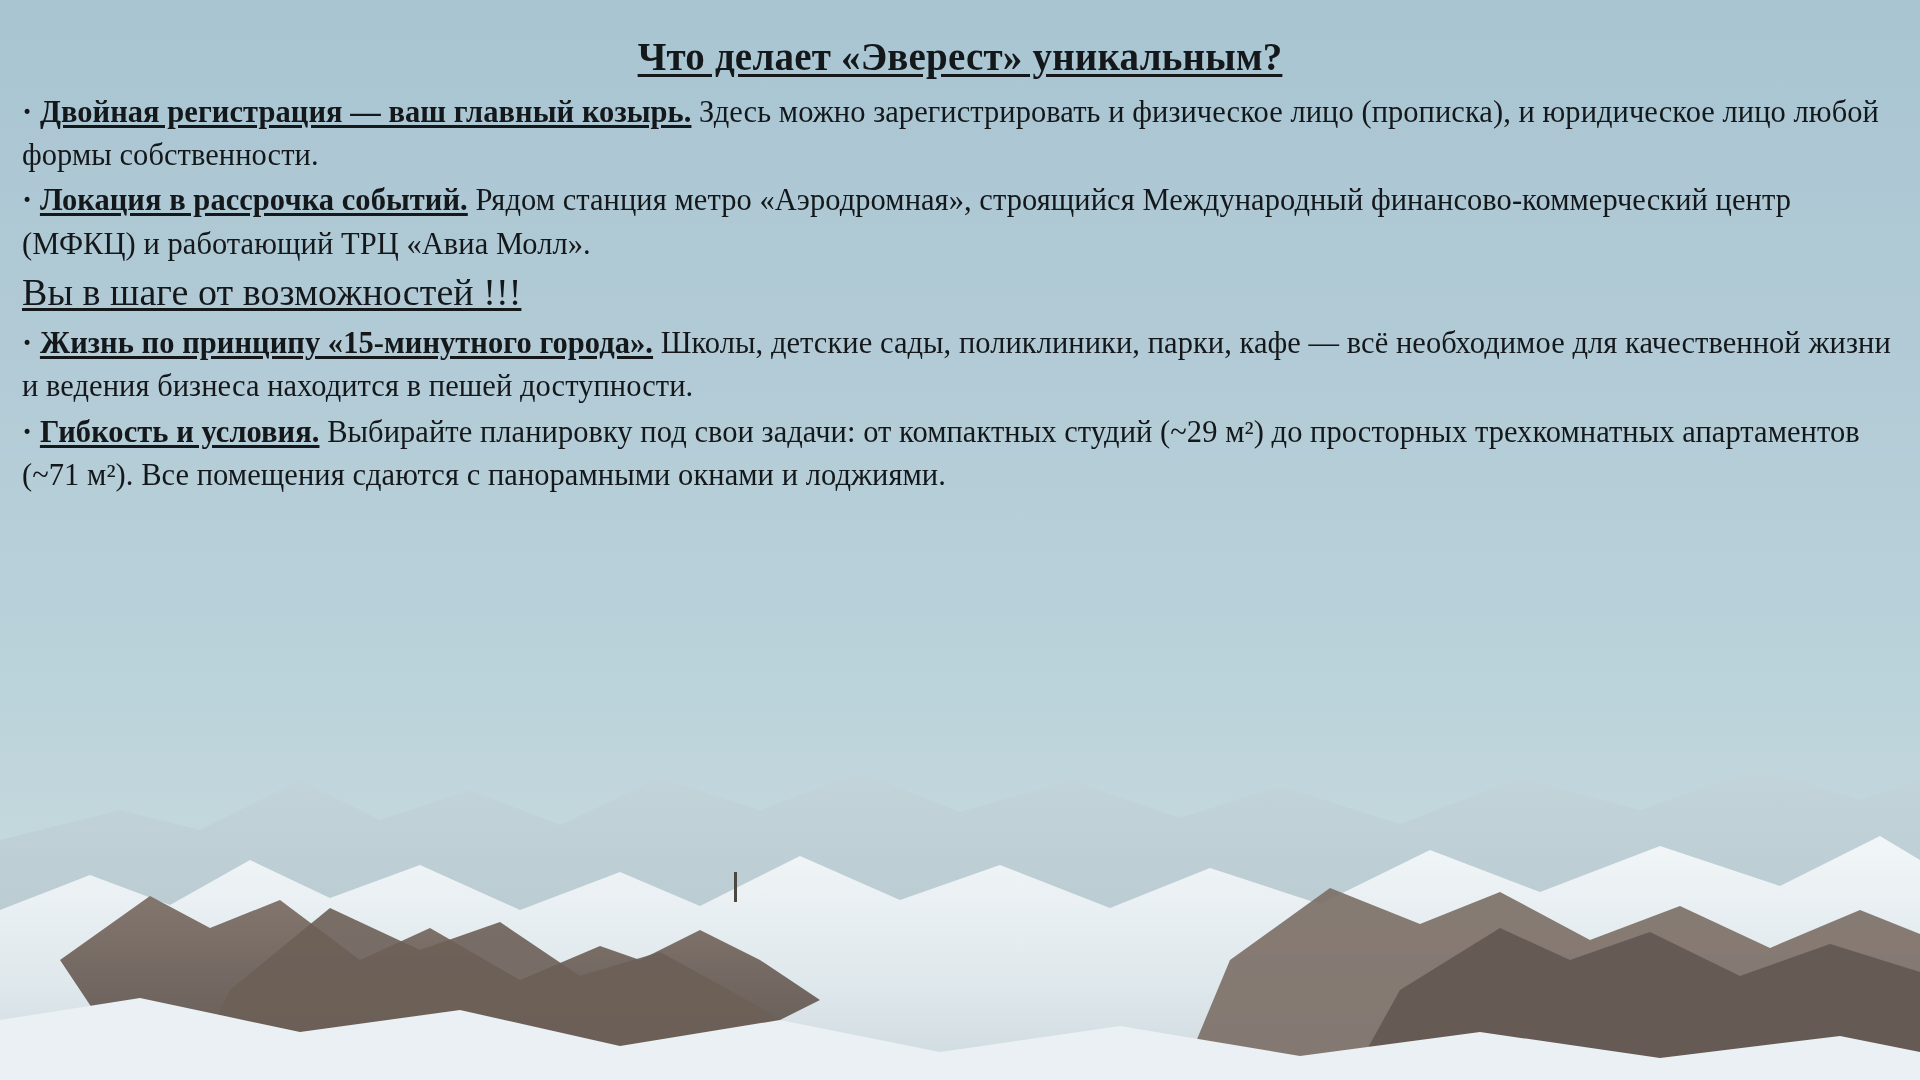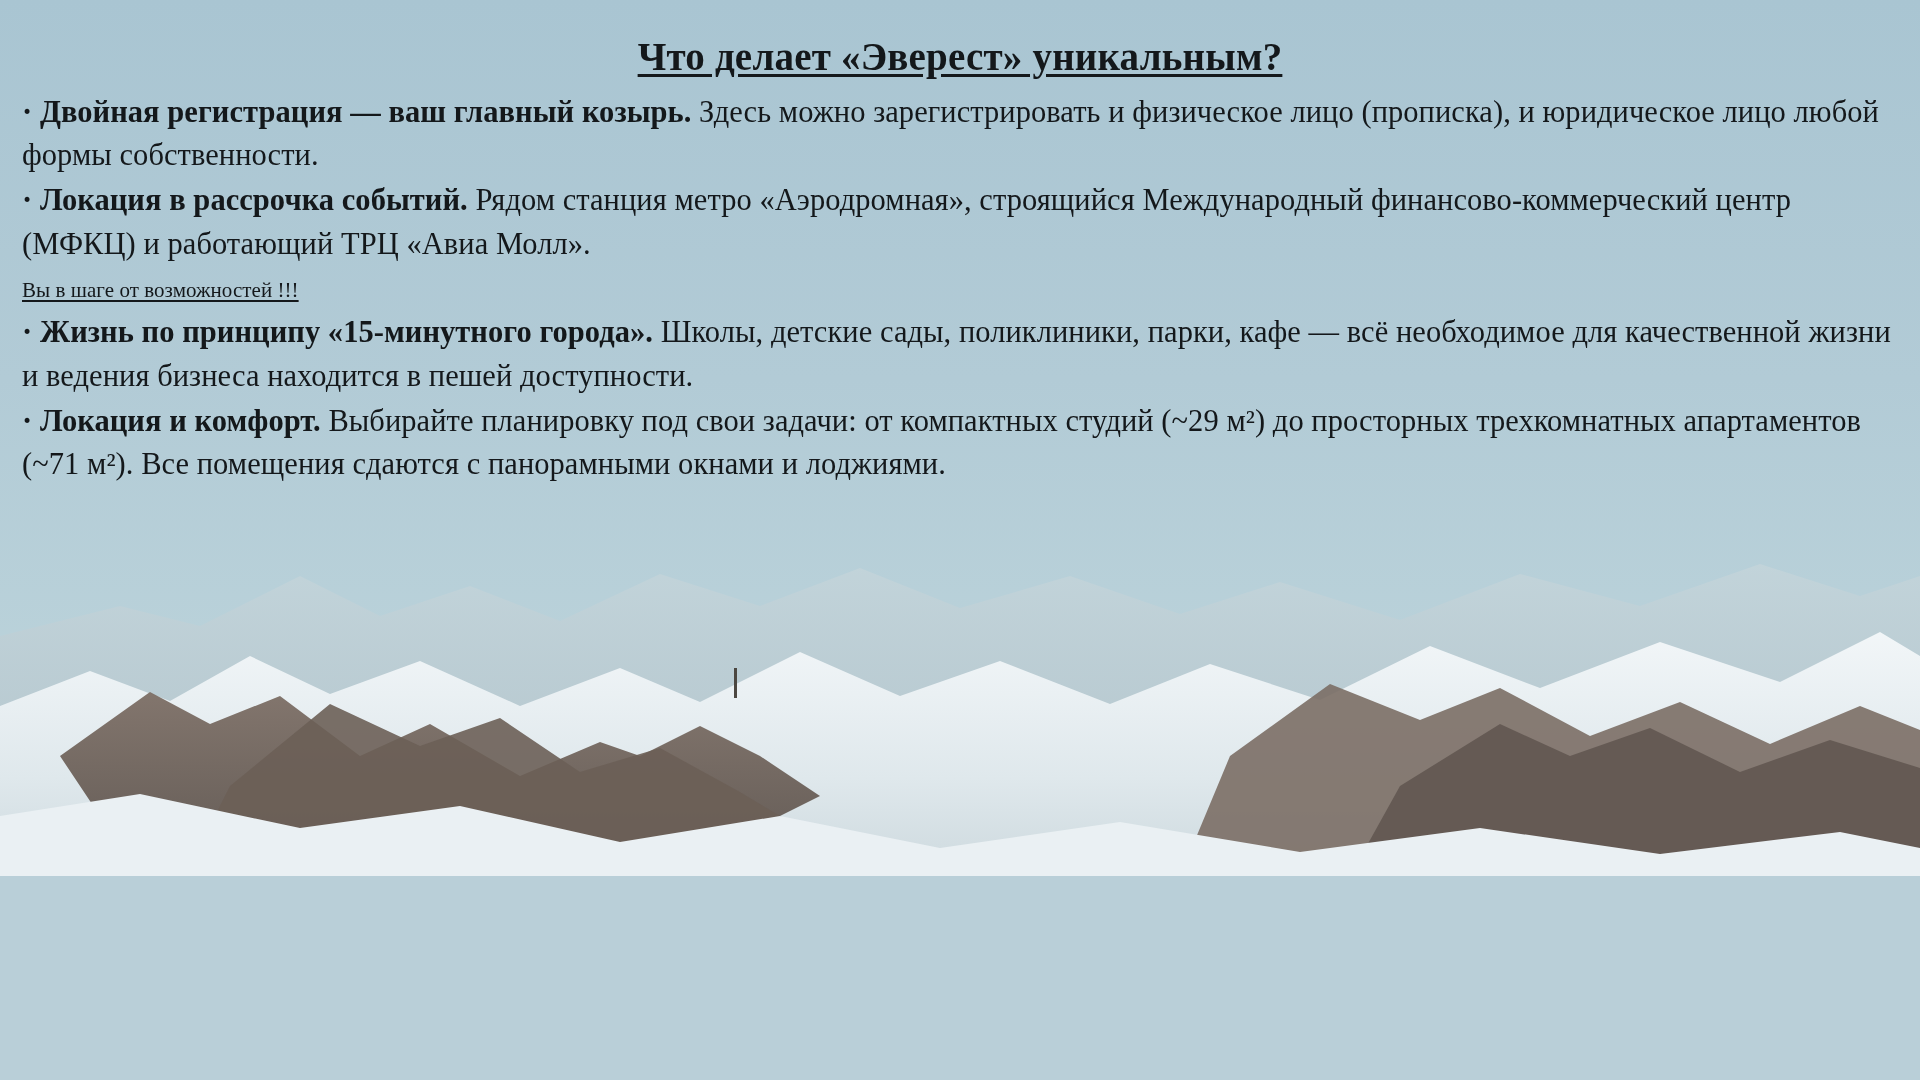--- a/index.html
+++ b/index.html
@@ -10,21 +10,21 @@
     overflow: hidden;
   }
   body {
     font-family: "Liberation Serif", "DejaVu Serif", serif;
     background: #b9cfd8;
   }
 
   .slide {
     position: relative;
     width: 1920px;
-    height: 876px;
+    height: 1080px;
     overflow: hidden;
     background: linear-gradient(to bottom, #adc8d4 0%, #b4cdd7 40%, #bcd3db 70%, #c3d8de 100%);
   }
 
   
   .sky {
     position: absolute;
     left: 0; top: 0;
     width: 1920px;
     height: 1080px;
@@ -70,29 +70,30 @@
   .bullet {
     font-size: 30.5px;
     line-height: 1.42;
     margin: 0 0 2px 0;
     text-align: left;
     letter-spacing: 0.05px;
   }
 
   .bullet .lead {
     font-weight: bold;
+    text-decoration: underline;
     text-underline-offset: 3px;
   }
 
   .bullet .dot {
     font-weight: bold;
   }
 
   .note {
-    font-size: 21px;
+    font-size: 38px;
     line-height: 1.42;
     text-decoration: underline;
     text-underline-offset: 3px;
     display: inline;
   }
 </style>
 </head>
 <body>
 
 <div class="slide">
@@ -150,19 +151,19 @@
         <span class="note">Вы в шаге от возможностей !!!</span>
       </li>
 
       <li class="bullet">
         <span class="dot">·</span>
         <span class="lead">Жизнь по принципу «15-минутного города».</span><span> Школы, детские сады, поликлиники, парки, кафе — всё необходимое для качественной жизни и ведения бизнеса находится в пешей доступности.</span>
       </li>
 
       <li class="bullet">
         <span class="dot">·</span>
-        <span class="lead">Локация и комфорт.</span><span> Выбирайте планировку под свои задачи: от компактных студий (~29 м²) до просторных трехкомнатных апартаментов (~71 м²). Все помещения сдаются с панорамными окнами и лоджиями.</span>
+        <span class="lead">Гибкость и условия.</span><span> Выбирайте планировку под свои задачи: от компактных студий (~29 м²) до просторных трехкомнатных апартаментов (~71 м²). Все помещения сдаются с панорамными окнами и лоджиями.</span>
       </li>
 
 
     </ul>
   </div>
 </div>
 
 </body></html>

